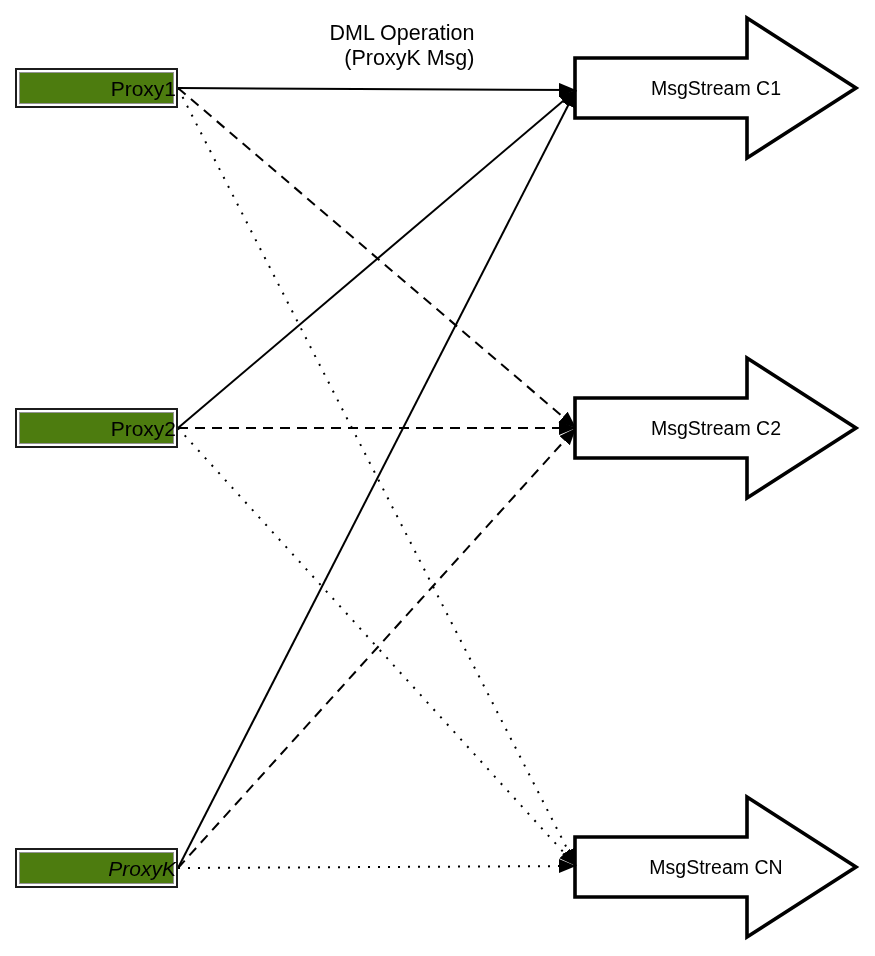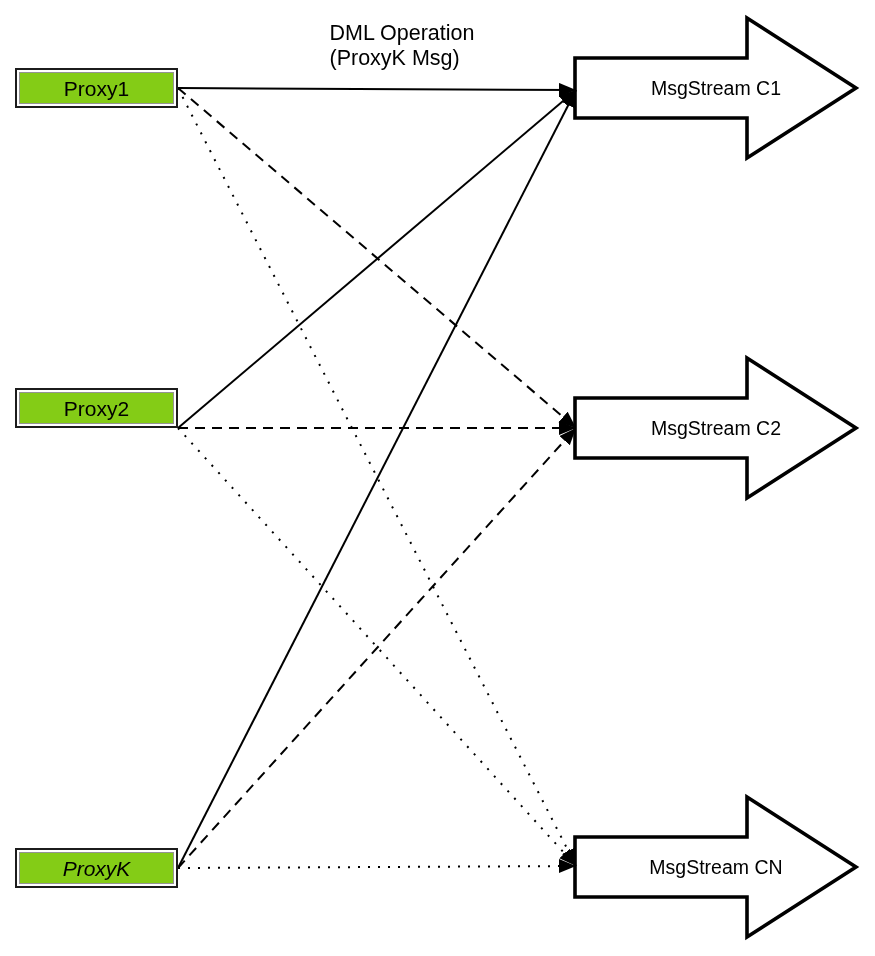--- a/index.html
+++ b/index.html
@@ -37,39 +37,39 @@
     stroke: #000000;
     stroke-width: 2;
     fill: none;
     stroke-linecap: butt;
   }
   .proxy-box {
     position: absolute;
     box-sizing: border-box;
     width: 163px;
     height: 40px;
-    background: #84cc16;
+    background: #4d7c0f;
     border: 2px solid #1c1c1c;
     box-shadow: inset 0 0 0 2px #ffffff, inset 0 0 0 3px #949494;
     display: flex;
     align-items: center;
-    justify-content: center;
+    justify-content: flex-end;
   }
   .proxy-label {
     font-size: 21px;
     line-height: 21px;
     color: #000000;
     white-space: nowrap;
   }
   #dml-note {
     position: absolute;
     left: 402px;
     top: 21px;
     transform: translateX(-50%);
-    text-align: left;
+    text-align: right;
     font-size: 21.5px;
     line-height: 25px;
     color: #000000;
     white-space: nowrap;
   }
 </style>
 </head>
 <body>
 
 <div id="canvas">
@@ -105,21 +105,21 @@
         <line x1="178" y1="428" x2="576" y2="866" class="edge-line" stroke-dasharray="2 8" marker-end="url(#arrowhead)"></line>
         <line x1="178" y1="868" x2="576" y2="90" class="edge-line" marker-end="url(#arrowhead)"></line>
         <line x1="178" y1="868" x2="576" y2="428" class="edge-line" stroke-dasharray="10 7" marker-end="url(#arrowhead)"></line>
         <line x1="178" y1="868" x2="576" y2="866" class="edge-line" stroke-dasharray="2 8" marker-end="url(#arrowhead)"></line>
       </g>
   </svg>
 
   <div class="proxy-box" style="left:15px; top:68px;">
     <span class="proxy-label">Proxy1</span>
   </div>
-  <div class="proxy-box" style="left:15px; top:388px;">
+  <div class="proxy-box" style="left:15px; top:408px;">
     <span class="proxy-label">Proxy2</span>
   </div>
   <div class="proxy-box" style="left:15px; top:848px;font-style:italic;">
     <span class="proxy-label">ProxyK</span>
   </div>
 
   <div id="dml-note">
     <div>DML Operation</div>
     <div>(ProxyK Msg)</div>
   </div>

